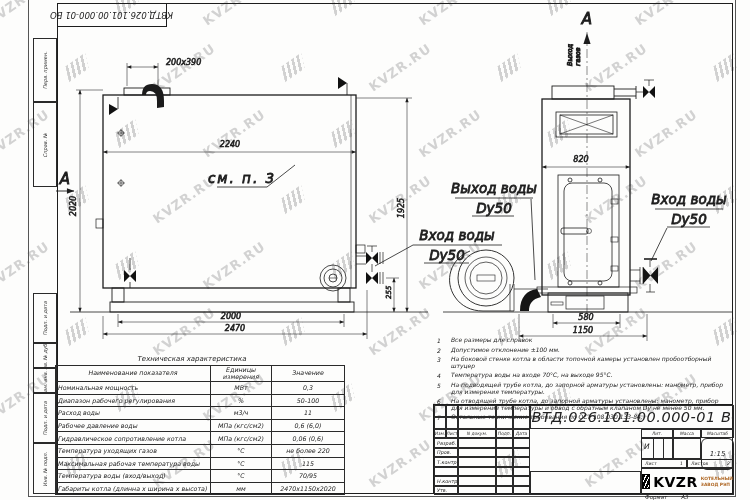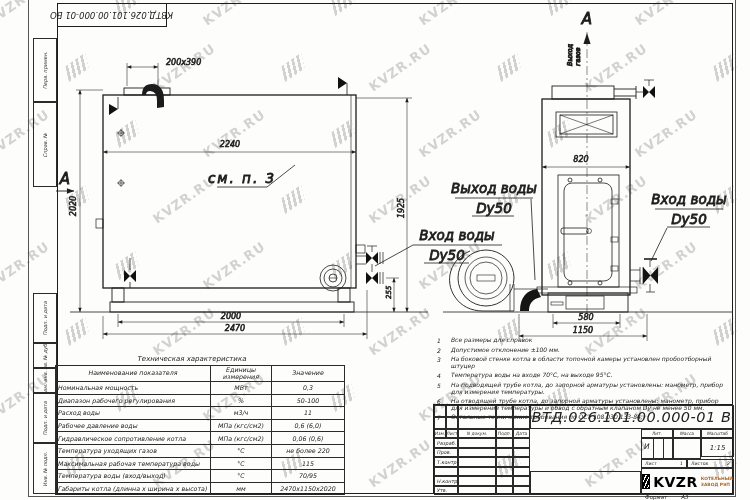--- a/index.html
+++ b/index.html
@@ -39,21 +39,21 @@
   .tb-cell{position:absolute;border:1px solid #2a2a2a;box-sizing:border-box;overflow:hidden;}
   #tb-doc{left:96px;top:0;width:204px;height:24px;display:flex;align-items:center;justify-content:center;
           font-size:14.5px;letter-spacing:.5px;white-space:nowrap;}
   #tb-name{left:96px;top:24px;width:111px;height:42px;display:flex;flex-direction:column;
            align-items:center;justify-content:center;font-size:7px;line-height:1.5;text-align:center;}
   #tb-mid-empty{left:96px;top:66px;width:111px;height:24px;}
   .tb-h{font-size:4.4px;display:flex;align-items:center;justify-content:center;color:#333;}
   #tb-lit-vals{left:207px;top:33px;width:32px;height:21px;}
   #tb-lit-vals .sub{position:absolute;top:0;bottom:0;border-left:1px solid #2a2a2a;}
   #tb-lit-letter{position:absolute;left:2px;top:3px;font-size:7.5px;}
-  #tb-scale-val{left:267px;top:33px;width:33px;height:19px;display:flex;align-items:center;justify-content:center;font-size:7px;}
+  #tb-scale-val{left:267px;top:33px;width:33px;height:32px;display:flex;align-items:center;justify-content:center;font-size:7px;border-radius:6px;}
   .tb-sheet{font-size:4.6px;display:flex;align-items:center;justify-content:space-between;padding:0 3px;}
   #tb-logo{left:207px;top:63px;width:93px;height:27px;display:flex;align-items:center;justify-content:center;gap:3px;font-style:normal;}
   #logo-mark{width:15px;height:13px;background:repeating-linear-gradient(115deg,#000 0 2.4px,#fff 2.4px 3.4px);border:1px solid #000;}
   #logo-word{font-size:14px;font-weight:900;letter-spacing:.5px;color:#000;}
   .logo-sub{display:flex;flex-direction:column;line-height:1.25;}
   .logo-sub span{font-size:4.4px;color:#b06a28;font-weight:bold;}
   #format-line{left:645px;top:494px;width:100px;font-size:5.5px;font-style:italic;display:flex;gap:14px;}
   
   .tb-row-label{font-size:4.9px;display:flex;align-items:center;padding-left:2px;color:#222;}
   

